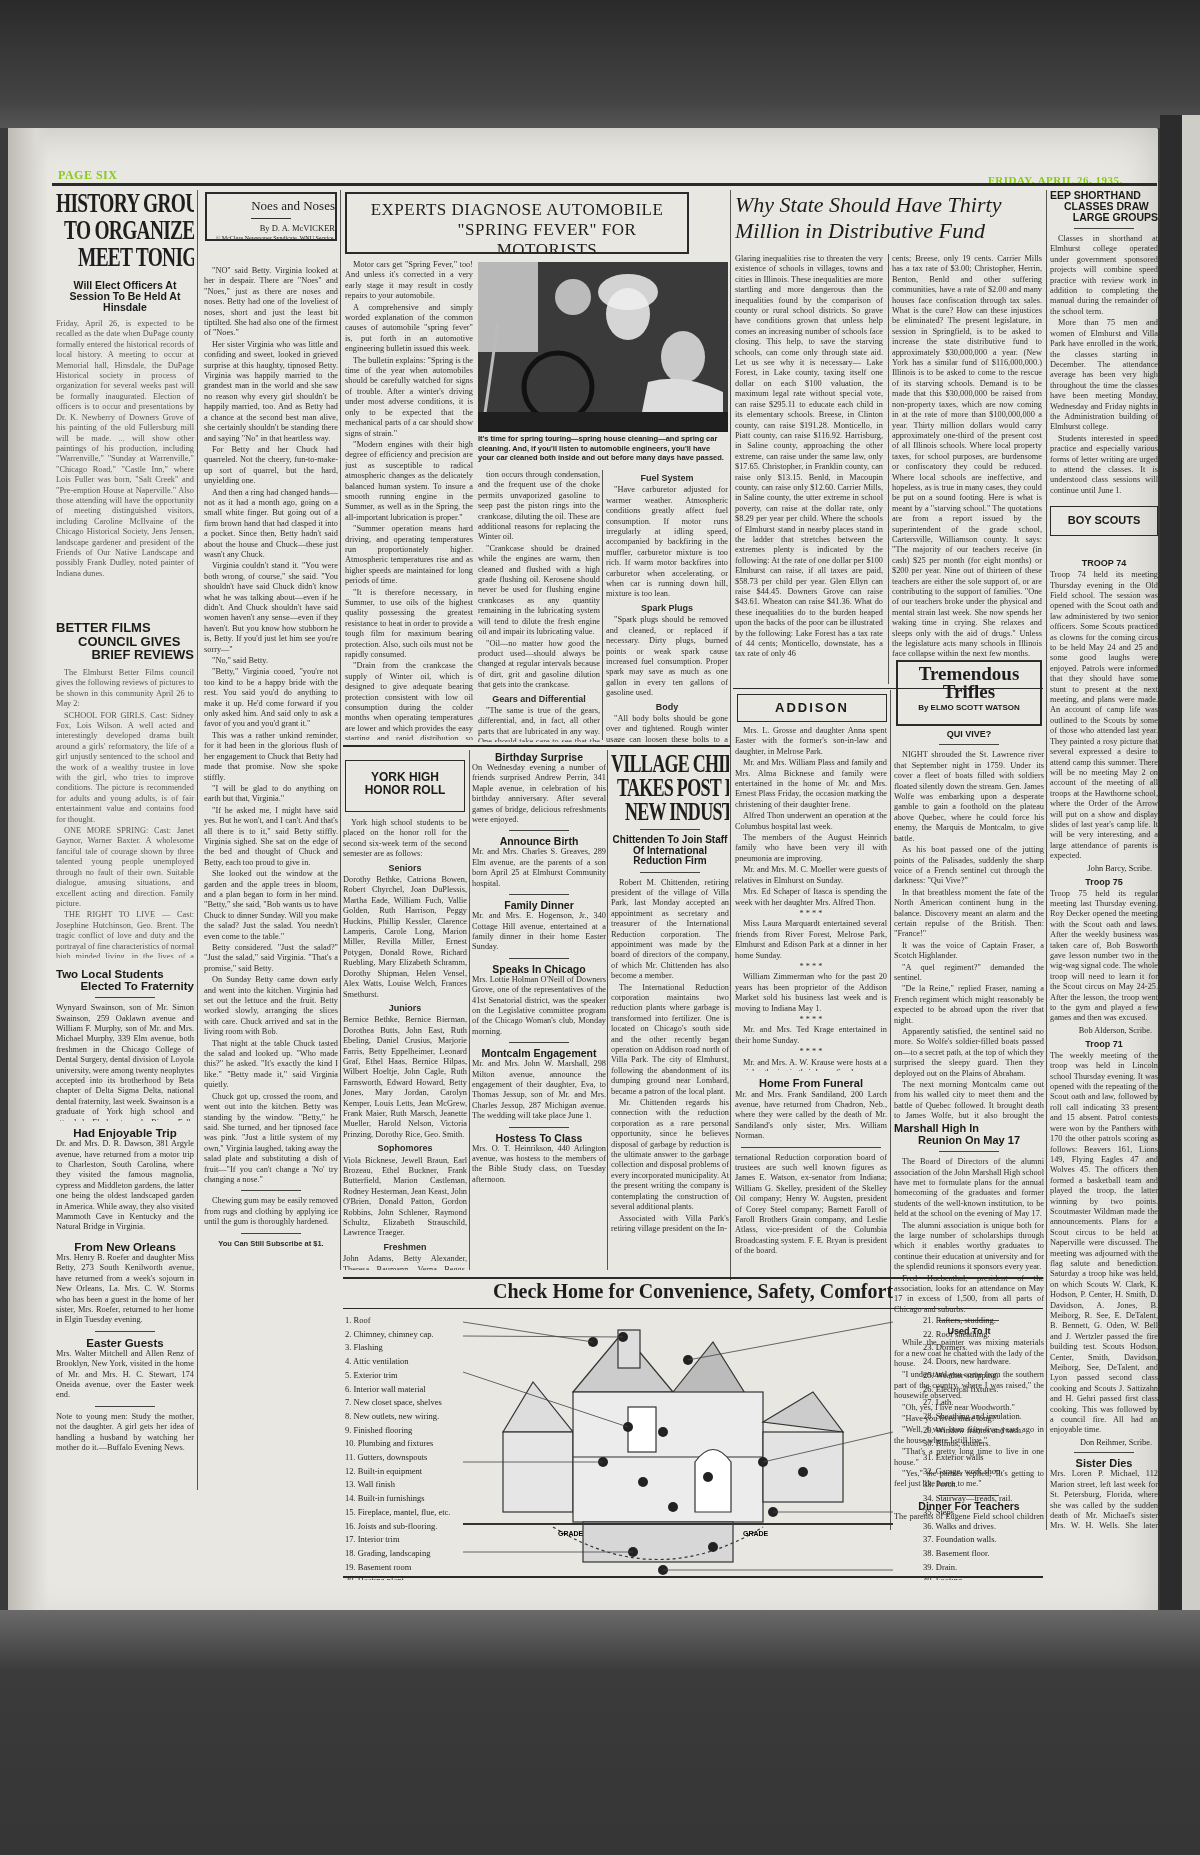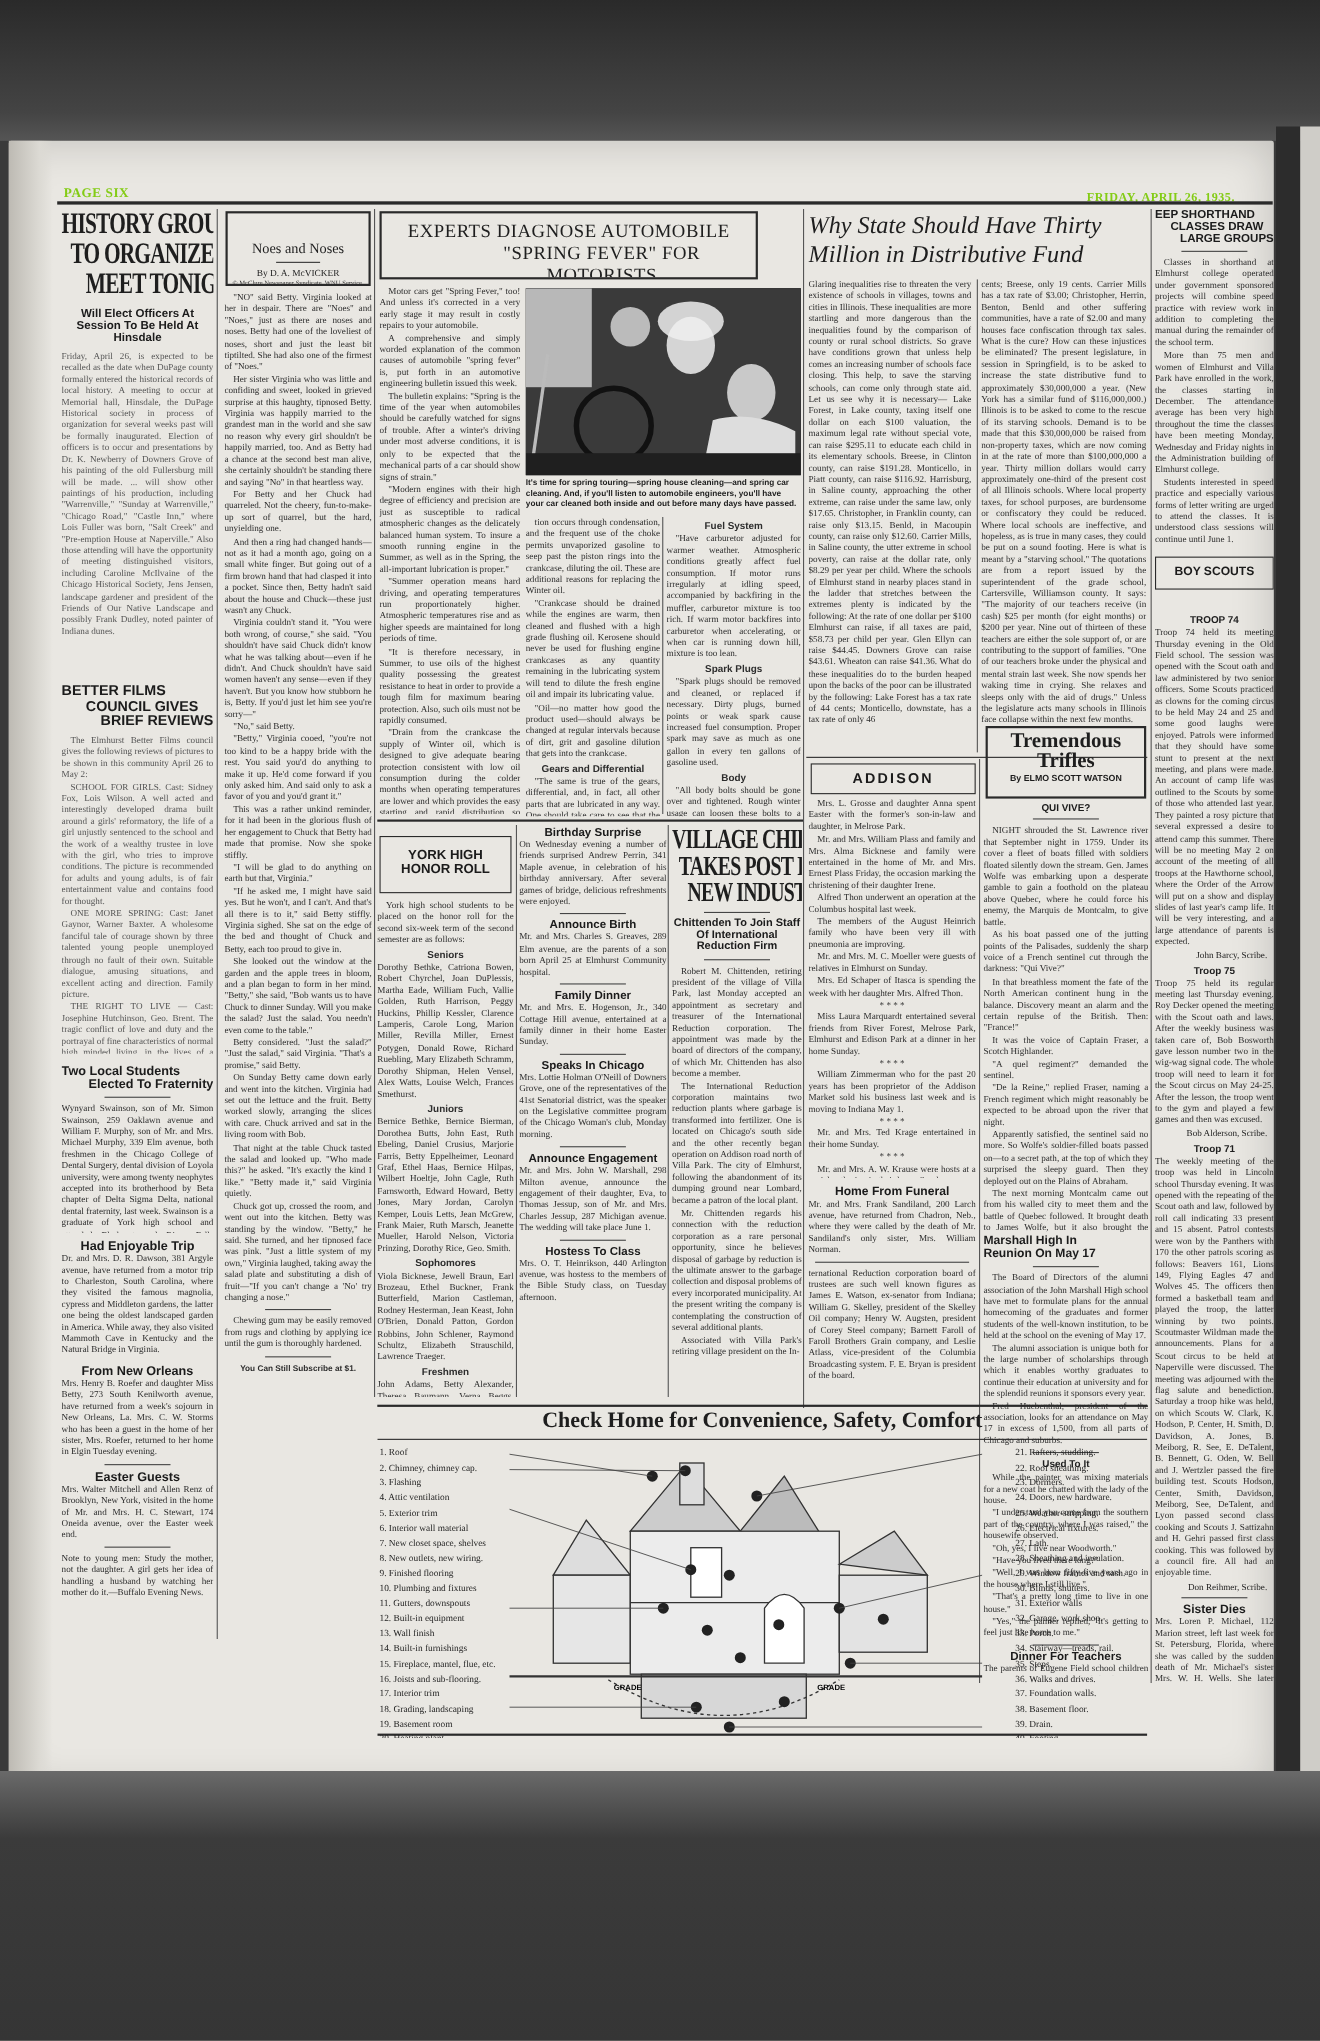--- a/index.html
+++ b/index.html
@@ -78,21 +78,21 @@
   <div class="txt">Dr. and Mrs. D. R. Dawson, 381 Argyle avenue, have returned from a motor trip to Charleston, South Carolina, where they visited the famous magnolia, cypress and Middleton gardens, the latter one being the oldest landscaped garden in America. While away, they also visited Mammoth Cave in Kentucky and the Natural Bridge in Virginia.</div>
   <div class="hd center" style="font-size:11.5px;margin-top:8px">From New Orleans</div>
   <div class="txt">Mrs. Henry B. Roefer and daughter Miss Betty, 273 South Kenilworth avenue, have returned from a week's sojourn in New Orleans, La. Mrs. C. W. Storms who has been a guest in the home of her sister, Mrs. Roefer, returned to her home in Elgin Tuesday evening.</div>
   <div class="shr"></div>
   <div class="hd center" style="font-size:11.5px">Easter Guests</div>
   <div class="txt">Mrs. Walter Mitchell and Allen Renz of Brooklyn, New York, visited in the home of Mr. and Mrs. H. C. Stewart, 174 Oneida avenue, over the Easter week end.</div>
   <div class="shr"></div>
   <div class="txt">Note to young men: Study the mother, not the daughter. A girl gets her idea of handling a husband by watching her mother do it.—Buffalo Evening News.</div>
 </div>
 
-<div class="blk box" style="left:205px;top:192px;width:132px;height:68px;text-align:center;padding-top:24px">
+<div class="blk box" style="left:205px;top:192px;width:132px;height:49px;text-align:right;padding-top:4px">
   <div style="font-size:13px">Noes and Noses</div>
   <div style="width:40px;height:1px;background:#333;margin:4px auto"></div>
   <div style="font-size:8.5px">By D. A. McVICKER</div>
   <div style="font-size:6px;line-height:7px;margin-top:2px">© McClure Newspaper Syndicate. WNU Service.</div>
 </div>
 <div class="blk txt" style="left:204px;top:266px;width:134px;height:1250px">
   <p>"NO" said Betty. Virginia looked at her in despair. There are "Noes" and "Noes," just as there are noses and noses. Betty had one of the loveliest of noses, short and just the least bit tiptilted. She had also one of the firmest of "Noes."</p>
     <p>Her sister Virginia who was little and confiding and sweet, looked in grieved surprise at this haughty, tipnosed Betty. Virginia was happily married to the grandest man in the world and she saw no reason why every girl shouldn't be happily married, too. And as Betty had a chance at the second best man alive, she certainly shouldn't be standing there and saying "No" in that heartless way.</p>
     <p>For Betty and her Chuck had quarreled. Not the cheery, fun-to-make-up sort of quarrel, but the hard, unyielding one.</p>
   <p>And then a ring had changed hands—not as it had a month ago, going on a small white finger. But going out of a firm brown hand that had clasped it into a pocket. Since then, Betty hadn't said about the house and Chuck—these just wasn't any Chuck.</p>
@@ -184,21 +184,21 @@
     <div class="shr"></div>
   <div class="hd center" style="font-size:10.5px">Announce Birth</div>
   <div class="txt">Mr. and Mrs. Charles S. Greaves, 289 Elm avenue, are the parents of a son born April 25 at Elmhurst Community hospital.</div>
     <div class="shr"></div>
   <div class="hd center" style="font-size:10.5px">Family Dinner</div>
   <div class="txt">Mr. and Mrs. E. Hogenson, Jr., 340 Cottage Hill avenue, entertained at a family dinner in their home Easter Sunday.</div>
     <div class="shr"></div>
   <div class="hd center" style="font-size:10.5px">Speaks In Chicago</div>
   <div class="txt">Mrs. Lottie Holman O'Neill of Downers Grove, one of the representatives of the 41st Senatorial district, was the speaker on the Legislative committee program of the Chicago Woman's club, Monday morning.</div>
     <div class="shr"></div>
-  <div class="hd center" style="font-size:10.5px">Announce Engagement</div>
+  <div class="hd center" style="font-size:10.5px">Montcalm Engagement</div>
   <div class="txt">Mr. and Mrs. John W. Marshall, 298 Milton avenue, announce the engagement of their daughter, Eva, to Thomas Jessup, son of Mr. and Mrs. Charles Jessup, 287 Michigan avenue. The wedding will take place June 1.</div>
     <div class="shr"></div>
   <div class="hd center" style="font-size:10.5px">Hostess To Class</div>
   <div class="txt">Mrs. O. T. Heinrikson, 440 Arlington avenue, was hostess to the members of the Bible Study class, on Tuesday afternoon.</div>
 </div>
 <div class="vrule" style="left:607px;top:750px;height:520px"></div>
 
 <div class="blk" style="left:611px;top:752px;width:118px;height:520px">
   <div class="cond" style="font-size:25px;line-height:24px">VILLAGE CHIEF</div>
   <div class="cond" style="font-size:25px;line-height:24px;margin-left:6px">TAKES POST IN</div>
@@ -266,21 +266,21 @@
       <p>It was the voice of Captain Fraser, a Scotch Highlander.</p>
     <p>"A quel regiment?" demanded the sentinel.</p>
       <p>"De la Reine," replied Fraser, naming a French regiment which might reasonably be expected to be abroad upon the river that night.</p>
     <p>Apparently satisfied, the sentinel said no more. So Wolfe's soldier-filled boats passed on—to a secret path, at the top of which they surprised the sleepy guard. Then they deployed out on the Plains of Abraham.</p>
       <p>The next morning Montcalm came out from his walled city to meet them and the battle of Quebec followed. It brought death to James Wolfe, but it also brought the victory which decided that the English, not the French, were to rule North America. It might have been different if a French-speaking Scotch Highlander had not been in a boat on the St. Lawrence that night.</p>
   </div>
 
 </div>
 <div class="blk" style="left:894px;top:1123px;width:150px;height:400px">
   <div class="hd" style="font-size:11px">Marshall High In</div>
-  <div class="hd" style="font-size:11px;text-align:left">Reunion On May 17</div>
+  <div class="hd" style="font-size:11px;text-align:center">Reunion On May 17</div>
   <div class="shr"></div>
   <div class="txt">
       <p>The Board of Directors of the alumni association of the John Marshall High school have met to formulate plans for the annual homecoming of the graduates and former students of the well-known institution, to be held at the school on the evening of May 17.</p>
       <p>The alumni association is unique both for the large number of scholarships through which it enables worthy graduates to continue their education at university and for the splendid reunions it sponsors every year.</p>
       <p>Fred Huebenthal, president of the association, looks for an attendance on May 17 in excess of 1,500, from all parts of Chicago and suburbs.</p>
     </div>
   <div class="shr"></div>
   <div class="sub">Used To It</div>
   <div class="txt">
     <p>While the painter was mixing materials for a new coat he chatted with the lady of the house.</p>

